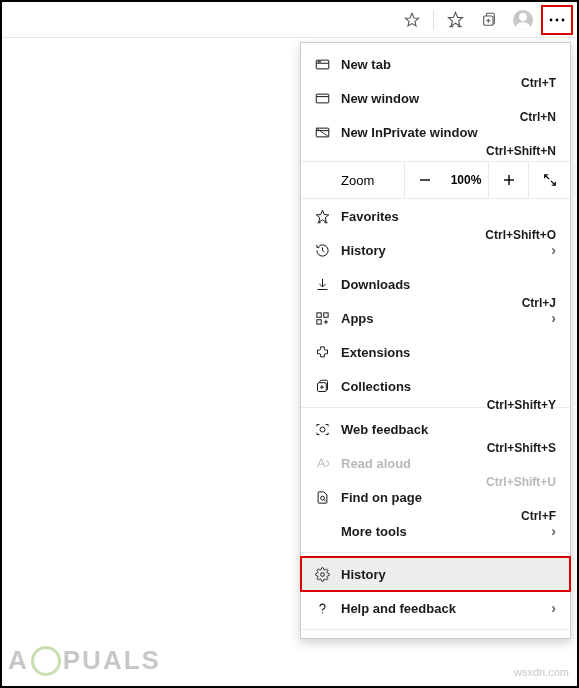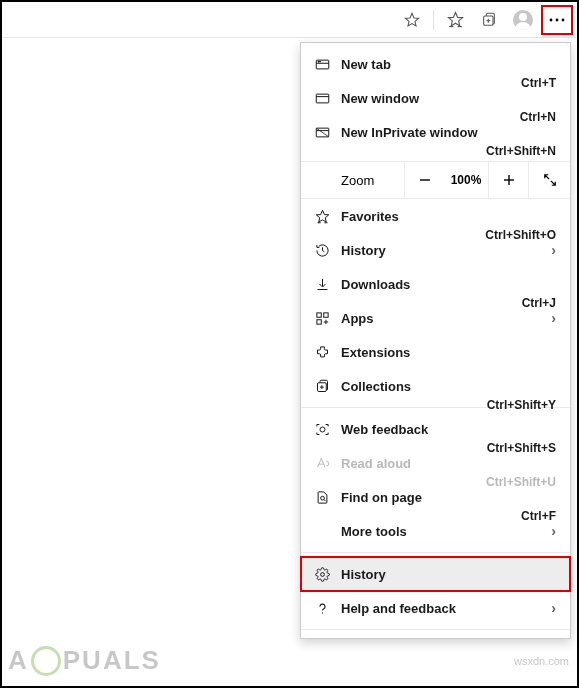--- a/index.html
+++ b/index.html
@@ -168,21 +168,21 @@
     .appuals .peek {
       width: 30px; height: 30px;
       border: 3px solid rgba(120,170,60,0.4);
       border-radius: 50%;
       display:inline-block;
       position:relative;
     }
     .wsx {
       position:absolute;
       right: 8px;
-      bottom: 19px;
+      bottom: 8px;
       font-size: 11px;
       color: #c7c7c7;
       font-family: Arial, sans-serif;
     }
 
     svg { display: block; }
   </style>
 </head>
 <body>
 

